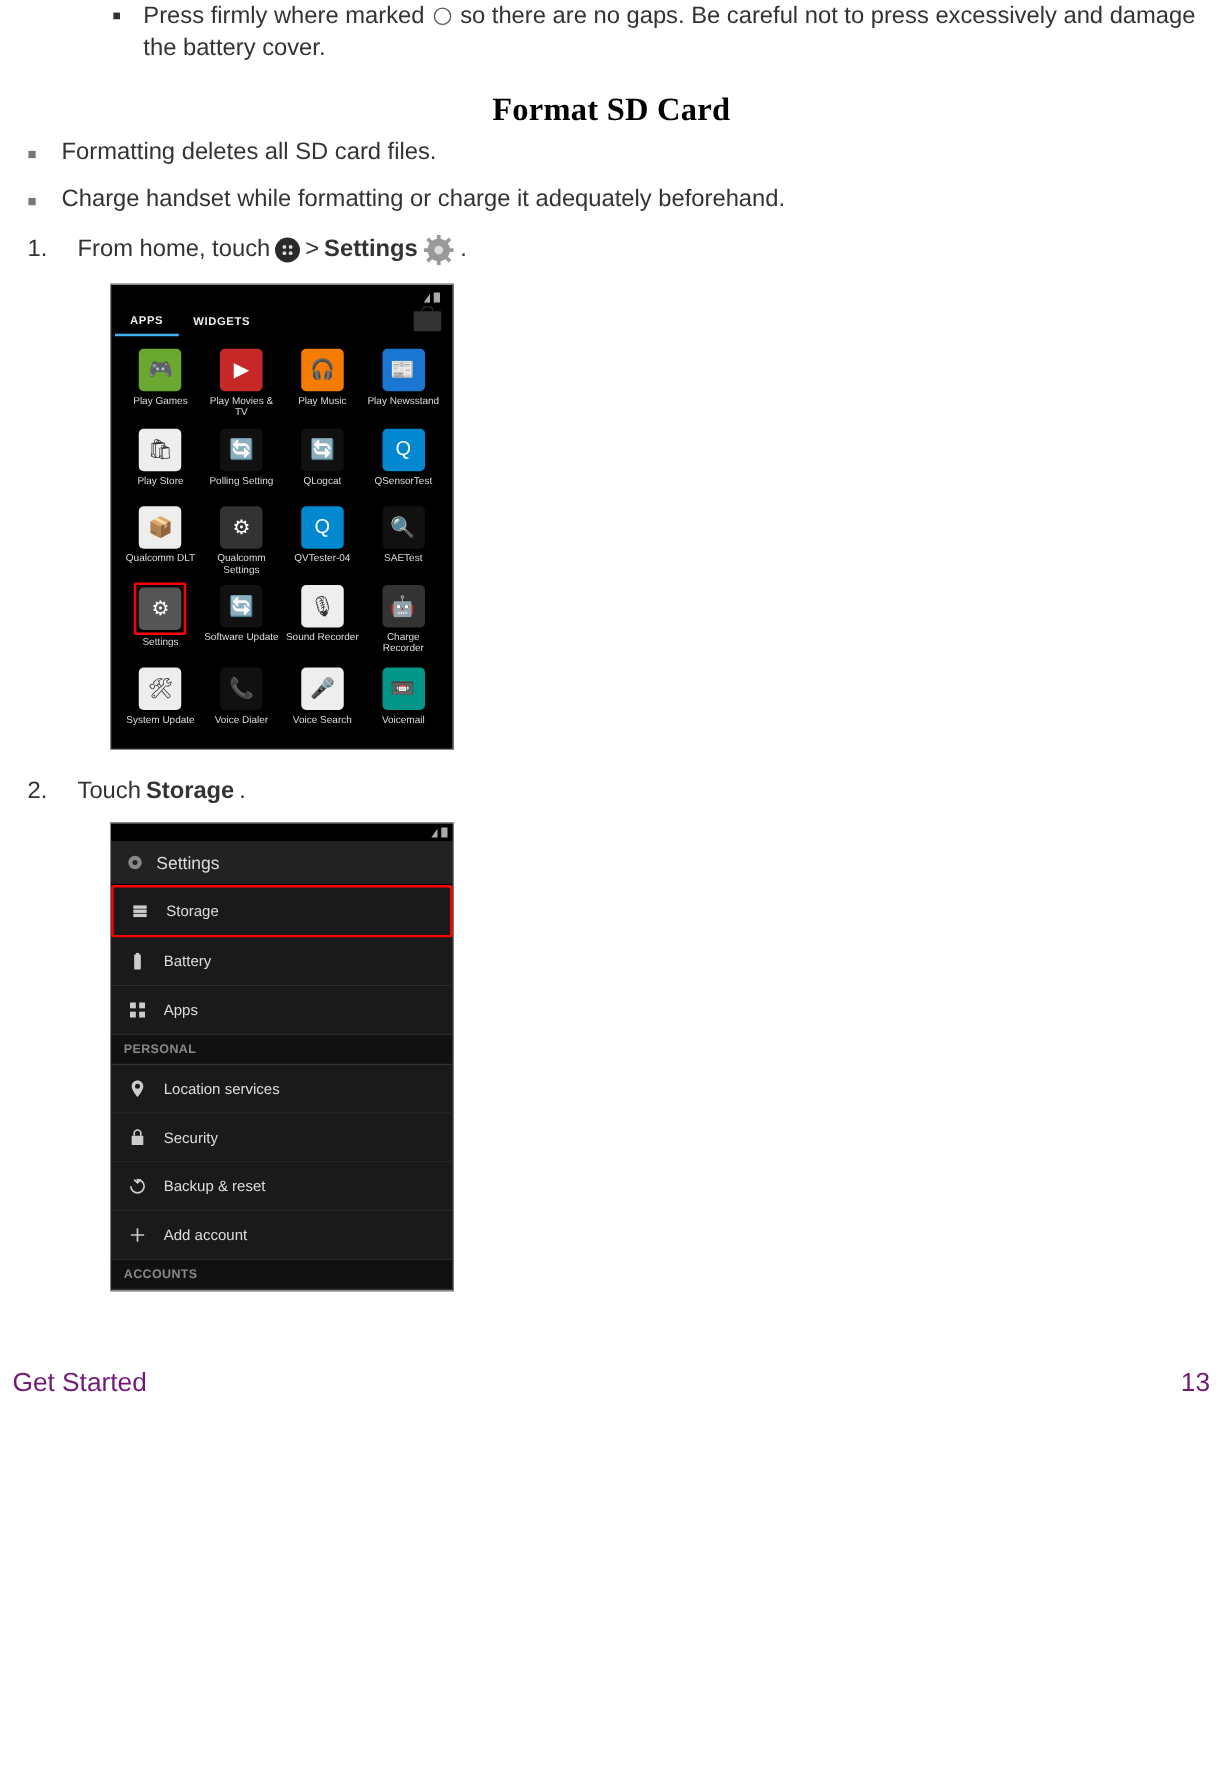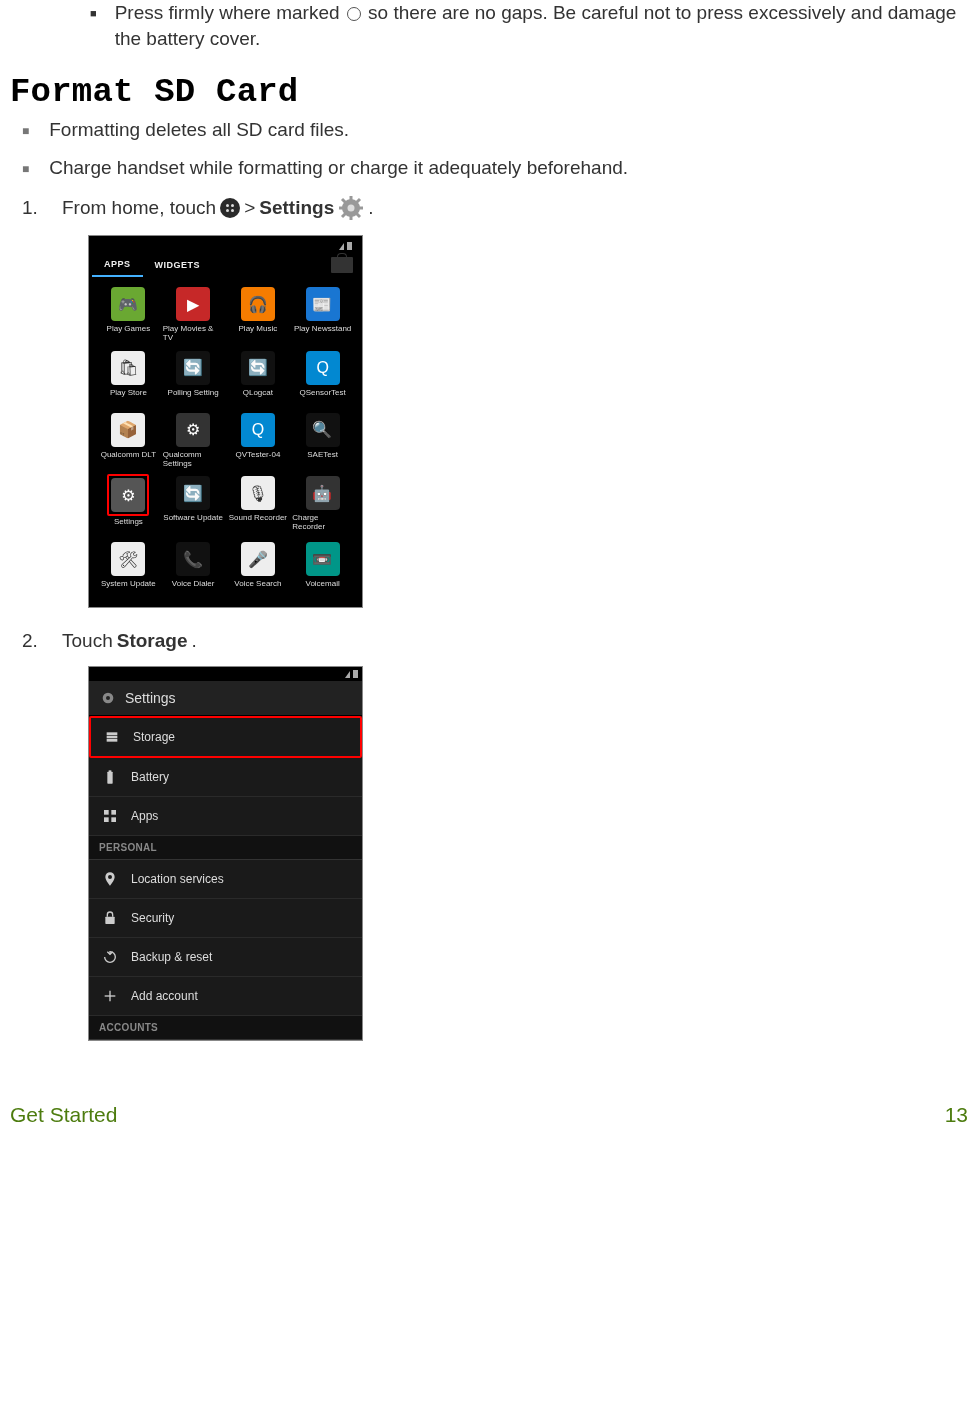--- a/index.html
+++ b/index.html
@@ -9,26 +9,27 @@
     color: #333;
     width: 978px;
     padding: 0;
     background: #fff;
   }
   .page { padding: 0 10px; }
   .bullet-list { margin: 0 0 18px 80px; }
   .bullet-row { display: flex; gap: 18px; line-height: 1.35; margin-bottom: 4px; }
   .bullet-marker { font-size: 11px; line-height: 26px; color: #333; }
   h2.sd-heading {
-    font-family: Liberation Mono, monospace;
+    font-family: Liberation Serif, serif;
     font-weight: bold;
-    font-size: 34px;
+    font-size: 26px;
     margin: 22px 0 8px 0;
     color: #000;
     letter-spacing: 0.2px;
+    text-align: center;
   }
   .intro { margin: 0 0 16px 0; line-height: 1.4; color: #333; }
   .square-list { margin: 0 0 14px 12px; }
   .square-row { display: flex; align-items: flex-start; gap: 20px; margin-bottom: 14px; }
   .square-marker { font-size: 12px; color: #777; line-height: 24px; }
   .num-list { margin: 0 0 0 12px; }
   .num-row { display: flex; align-items: center; gap: 22px; margin-bottom: 14px; }
   .num-marker { color: #333; min-width: 18px; }
   .step-text { display: flex; align-items: center; gap: 4px; flex-wrap: wrap; }
   .apps-icon {
@@ -55,35 +56,35 @@
   .sb-time { font-size:8px; color:#ccc; }
   .tabs-row { display:flex; align-items:center; height:24px; }
   .tab { flex:0 0 auto; padding: 0 12px; font-size: 9px; font-weight:bold; letter-spacing:0.5px; color:#eee; height:100%; display:flex; align-items:center; }
   .tab.active { border-bottom: 2px solid #44b1ff; }
   .tab-spacer { flex:1; }
   .shop-icon { width:22px; height:16px; background:#333; border-radius:1px; margin-right:6px; position:relative; }
   .shop-icon::before { content:""; position:absolute; top:-4px; left:6px; width:8px; height:5px; border:1.5px solid #333; border-bottom:none; border-radius:4px 4px 0 0;}
   .apps-grid { display:grid; grid-template-columns: repeat(4, 1fr); gap: 8px 4px; padding: 10px 6px 8px 6px; }
   .app-cell { display:flex; flex-direction:column; align-items:center; gap:4px; }
   .app-ico { width:34px; height:34px; border-radius:4px; display:flex; align-items:center; justify-content:center; font-size:16px; }
-  .app-lbl { font-size:8px; color:#ddd; line-height:1.1; min-height:16px; }
+  .app-lbl { font-size:8px; color:#ddd; text-align:center; line-height:1.1; min-height:16px; }
   .highlight-box { border: 2.5px solid #ff0000; border-radius:2px; padding:2px; margin:-2px; }
 
   
   .settings-shot {
     width: 275px; background: #111; color: #ddd; font-size: 12px;
     border: 1px solid #888;
   }
   .settings-header { display:flex; align-items:center; gap:8px; padding:8px 10px; background:#222; border-bottom:1px solid #000; }
   .settings-row { display:flex; align-items:center; gap:12px; padding:10px 12px; border-bottom:1px solid #2a2a2a; background:#1a1a1a; }
   .settings-row.section { padding:6px 10px; font-size:10px; background:#111; color:#888; border-bottom:1px solid #333; letter-spacing:0.3px;font-weight:bold;}
   .row-icon { width:18px; height:18px; display:flex; align-items:center; justify-content:center; }
   .storage-hl { border: 2.5px solid #ff0000; border-radius:2px; }
 
-  .footer { display:flex; justify-content:space-between; padding: 40px 0 12px 0; color:#4d7c0f; font-size:21px; }
+  .footer { display:flex; justify-content:space-between; padding: 40px 0 12px 0; color:#701a75; font-size:21px; }
 
   svg { display:block; }
 </style>
 </head>
 <body>
 
 <div class="page">
 
   <div class="bullet-list">
     <div class="bullet-row">

